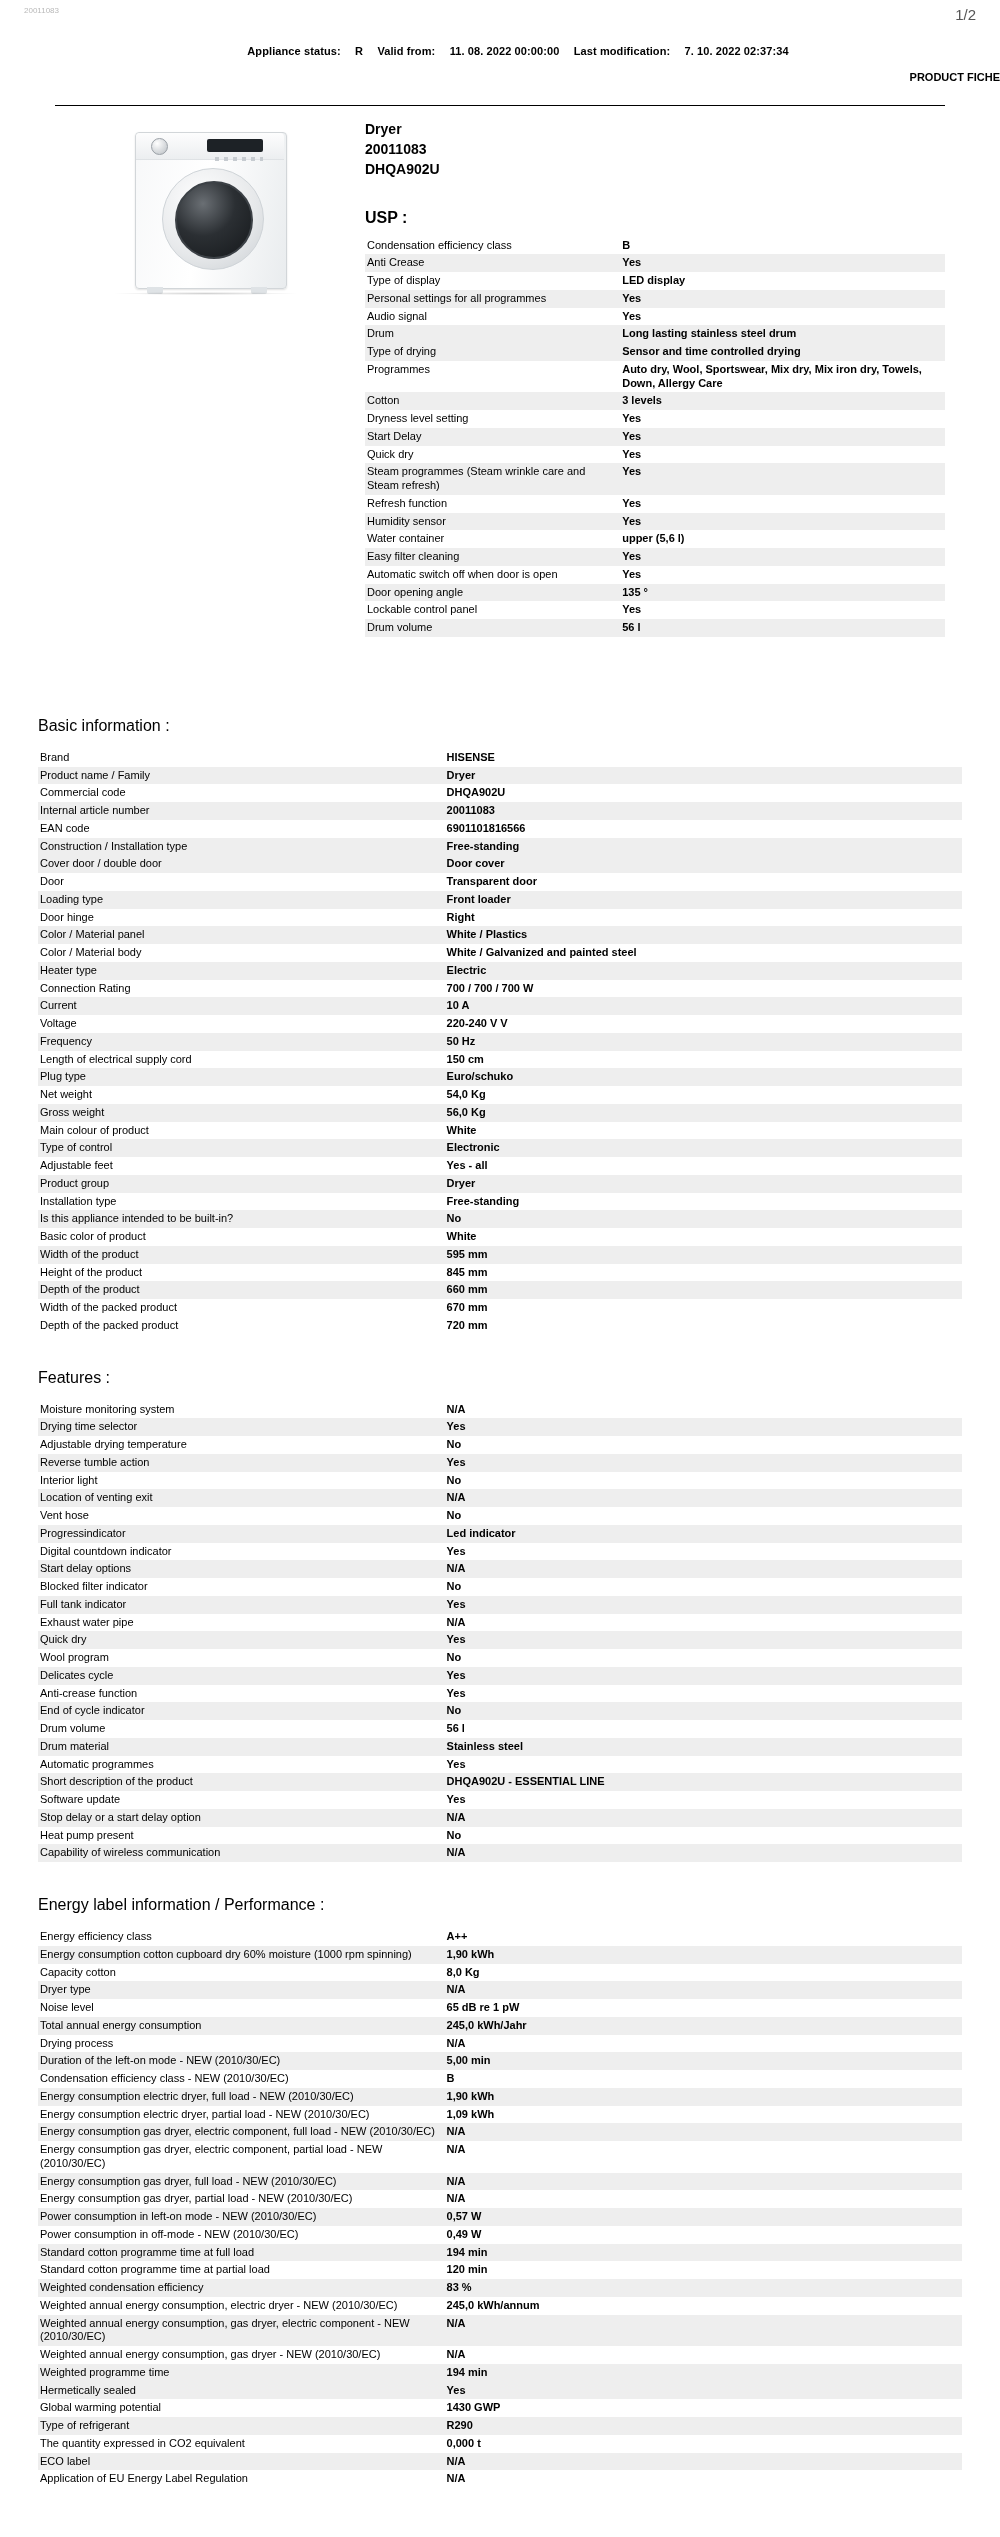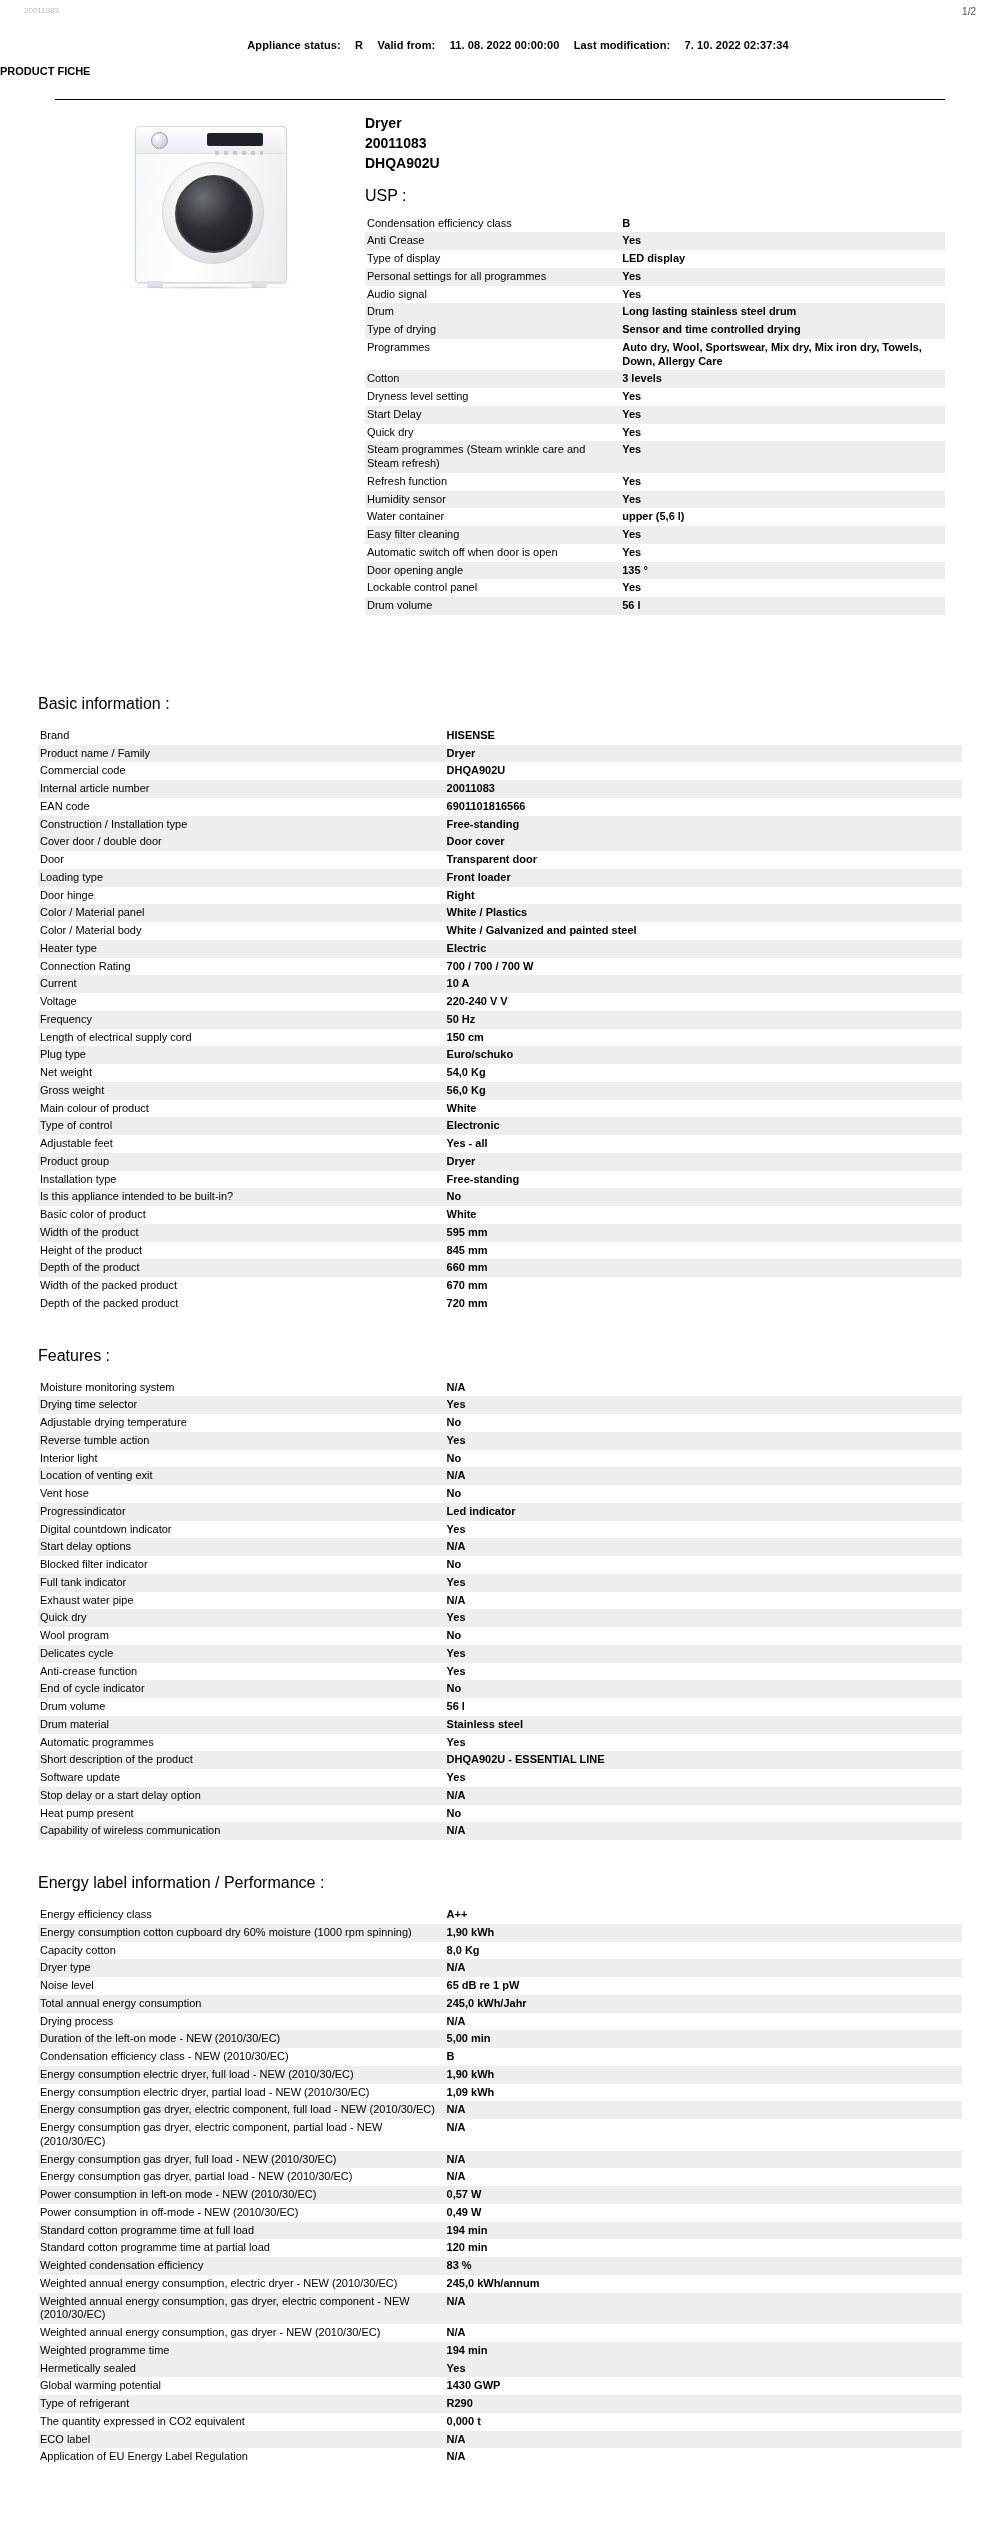--- a/index.html
+++ b/index.html
@@ -23,34 +23,34 @@
   }
   .topline {
     display: flex;
     justify-content: space-between;
     align-items: flex-start;
     padding: 6px 24px 0 24px;
     font-size: 8px;
     color: #b9b9b9;
   }
   .topline .pageno {
-    font-size: 10px;
+    font-size: 15px;
     color: #555;
   }
   .status-line {
     text-align: center;
     font-size: 11px;
     font-weight: bold;
     margin-top: 22px;
     letter-spacing: 0.1px;
     padding-left: 36px;
   }
   .status-line .sep { display: inline-block; width: 8px; }
   .fiche-title {
-    text-align: left;
+    text-align: right;
     font-size: 11px;
     font-weight: bold;
     margin-top: 14px;
   }
   .hr-top {
     border: none;
     border-top: 1px solid #000;
     margin: 22px 55px 0 55px;
   }
   
@@ -162,22 +162,22 @@
     flex: 1 1 auto;
     padding-left: 10px;
   }
   .product-info .pname {
     font-size: 14px;
     font-weight: bold;
     line-height: 1.42;
   }
   .usp-head {
     font-size: 16px;
-    font-weight: normal;
-    margin: 13px 0 10px 0;
+    font-weight: bold;
+    margin: 29px 0 10px 0;
   }
   
   table.spec {
     width: 100%;
     border-collapse: collapse;
     font-size: 11px;
   }
   table.spec td {
     padding: 2px 4px 2px 2px;
     vertical-align: top;

